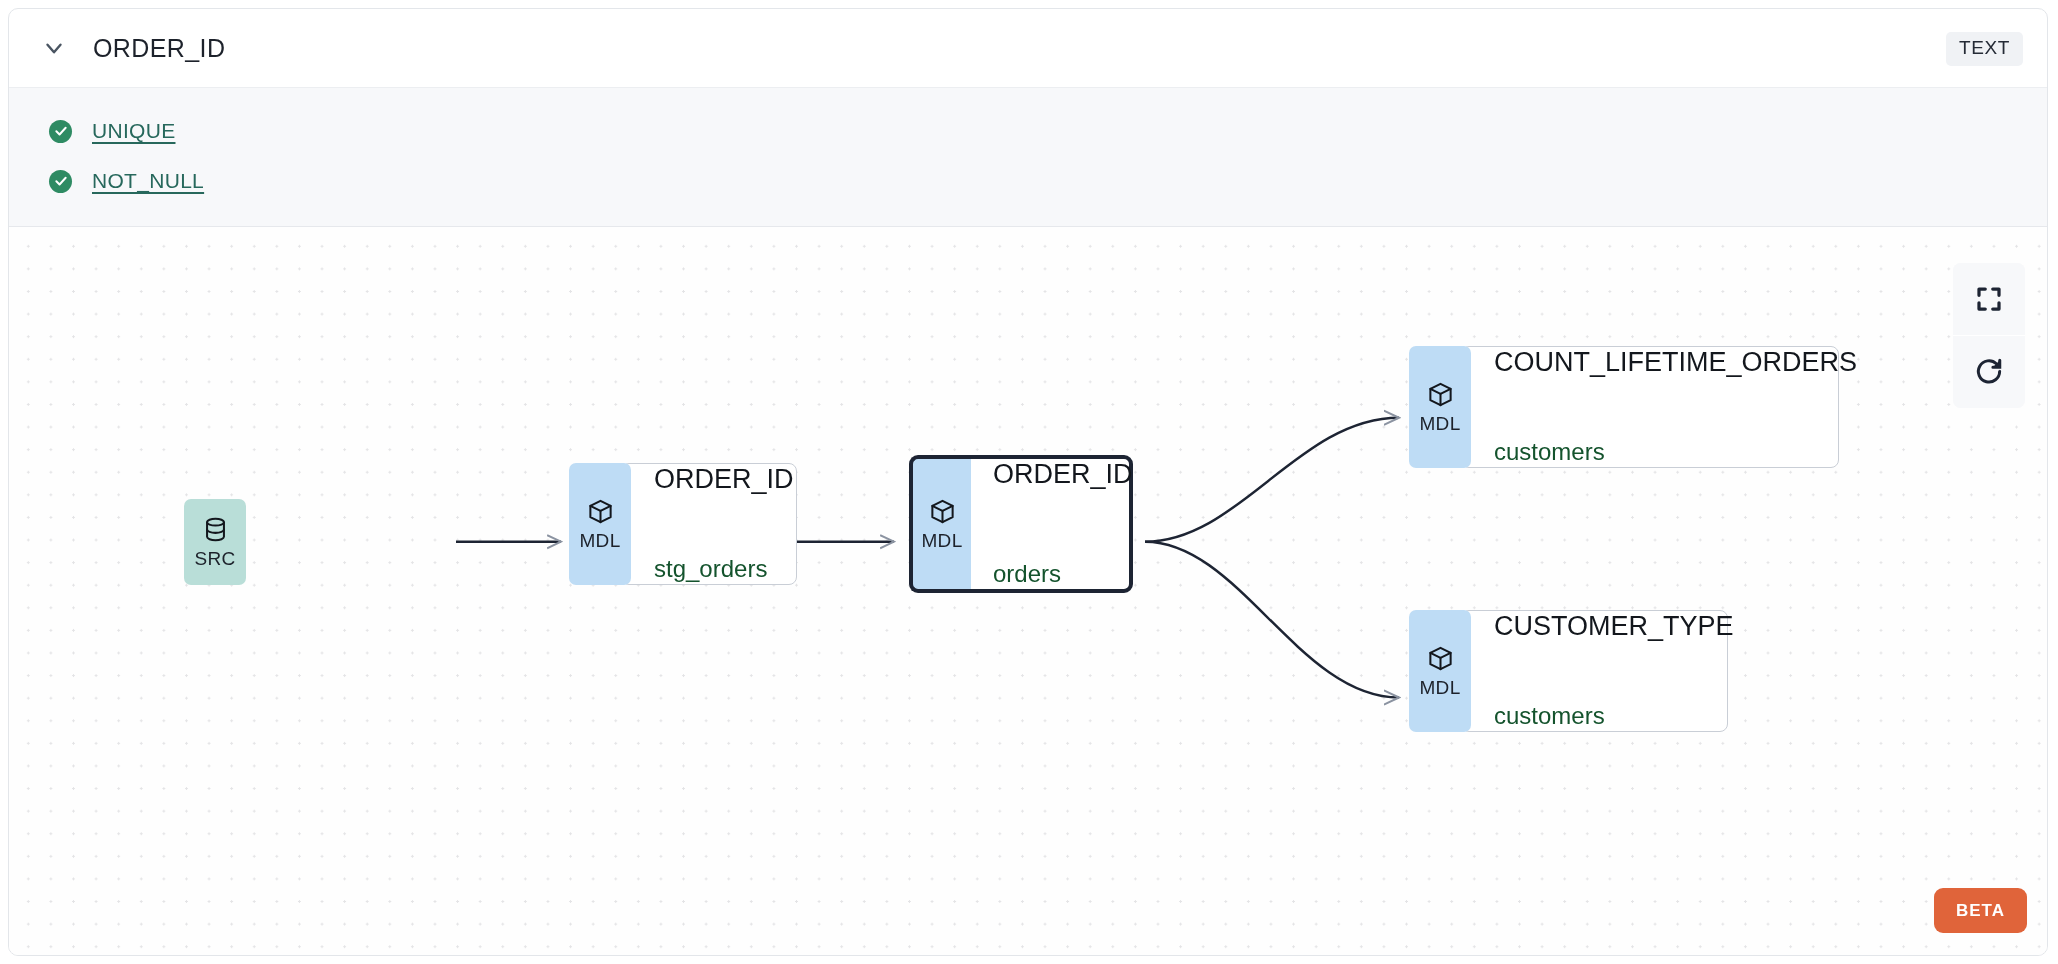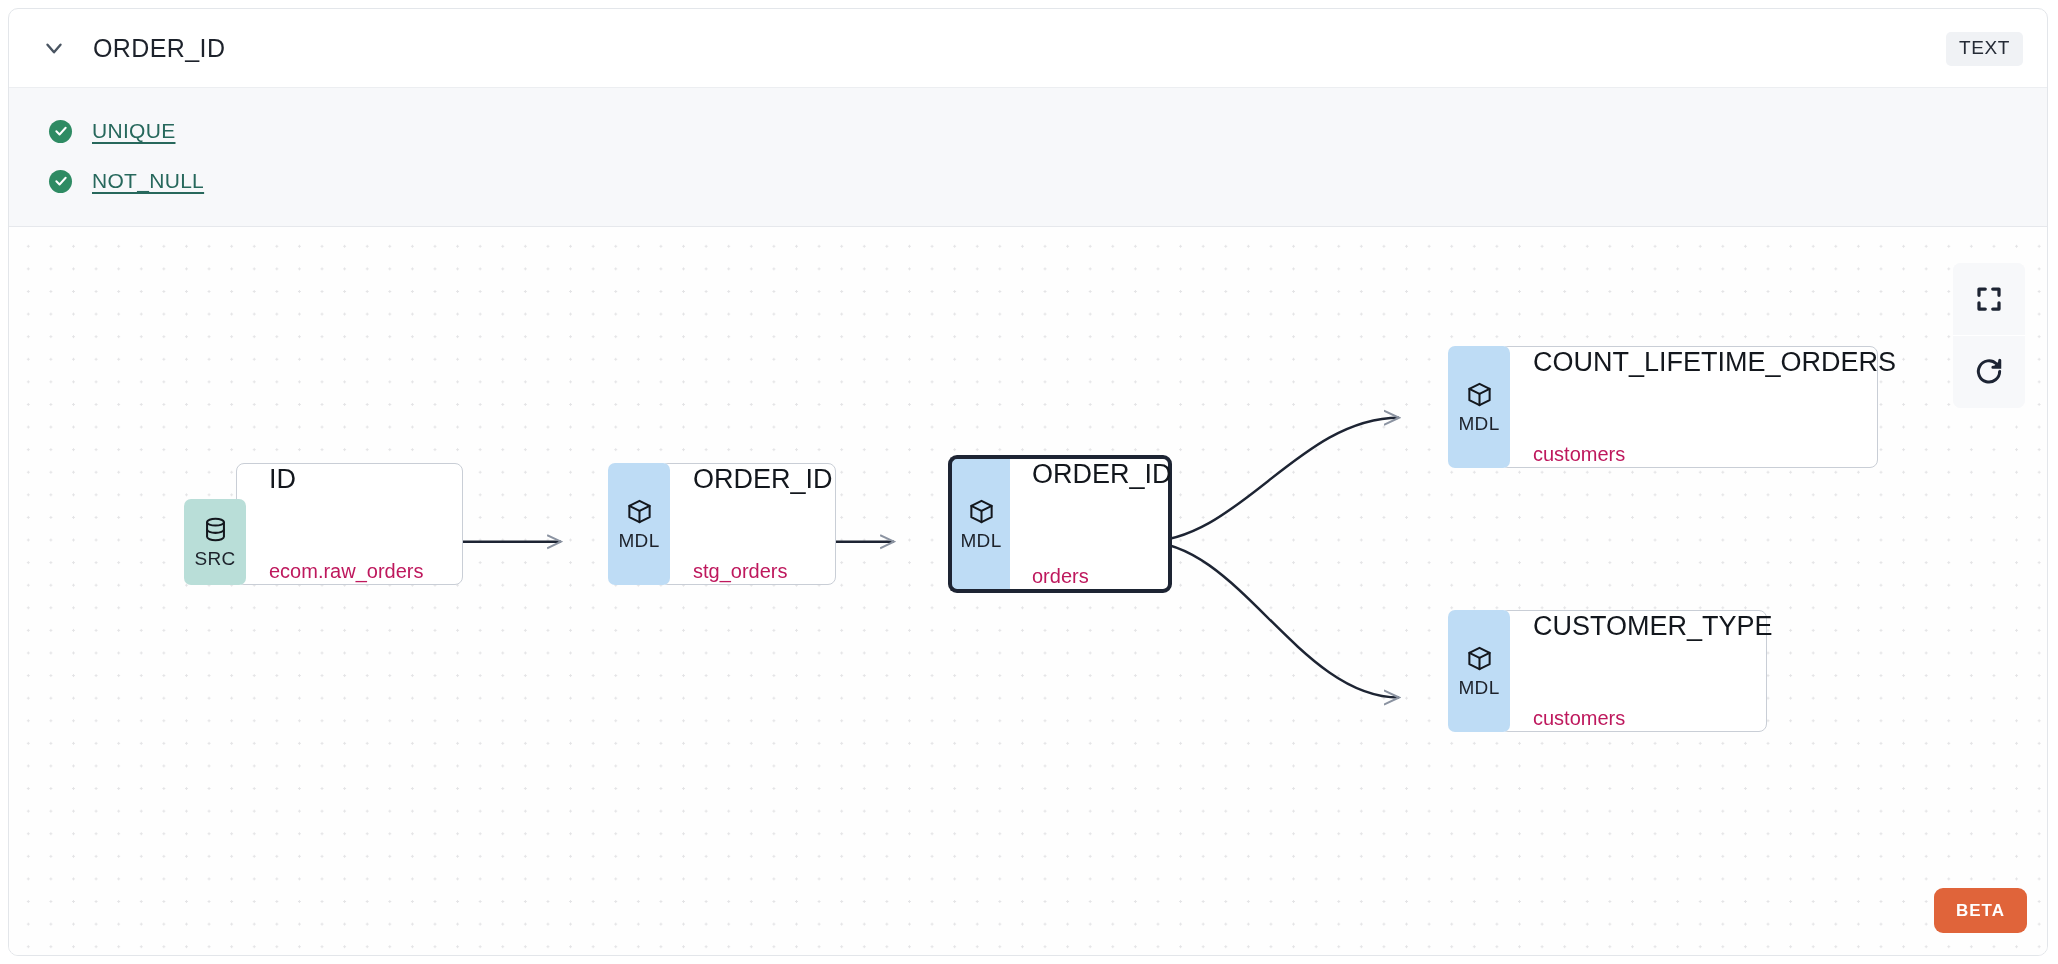--- a/index.html
+++ b/index.html
@@ -152,21 +152,21 @@
     border-radius: 7px;
     display: flex;
     flex-direction: column;
     align-items: center;
     justify-content: center;
     gap: 2px;
     z-index: 1;
     box-sizing: border-box;
   }
   .node-badge.src { background: #b9ded8; margin-top: 36px; }
-  .node-badge.mdl { background: #bedcf5; margin-left: 39px; }
+  .node-badge.mdl { background: #bedcf5; }
   .node-badge .bi { display:block; }
   .node-badge .btxt {
     font-size: 19px;
     color: #1d222b;
     letter-spacing: 0.3px;
     line-height: 1;
   }
   .node-body {
     margin-left: -10px;
     background: #ffffff;
@@ -179,22 +179,22 @@
     padding: 0 24px 0 32px;
     min-width: 0;
   }
   .node-name {
     font-size: 27px;
     color: #13171d;
     line-height: 1.15;
     white-space: nowrap;
   }
   .node-sub {
-    font-size: 20px;
-    color: #be185d;
+    font-size: 24px;
+    color: #14532d;
     line-height: 1.3;
     margin-top: 14px;
     white-space: nowrap;
   }
 
   
   .node.selected .node-badge {
     background: #bedcf5;
     border: 4px solid #1d2433;
     border-right: none;
@@ -313,24 +313,20 @@
         <div class="node-badge src">
           <span class="bi">
             <svg width="27" height="27" viewBox="0 0 24 24" fill="none" stroke="#13171d" stroke-width="1.8" stroke-linecap="round" stroke-linejoin="round">
               <ellipse cx="12" cy="5.5" rx="7.5" ry="3"></ellipse>
               <path d="M4.5 5.5v13c0 1.66 3.36 3 7.5 3s7.5-1.34 7.5-3v-13"></path>
               <path d="M4.5 12c0 1.66 3.36 3 7.5 3s7.5-1.34 7.5-3"></path>
             </svg>
           </span>
           <span class="btxt">SRC</span>
         </div>
-        <div class="node-body" style="width:227px;">
-          <div class="node-name">ID</div>
-          <div class="node-sub">ecom.raw_orders</div>
-        </div>
       </div>
 
       <div class="node" style="left:560px; top:236px; height:122px;">
         <div class="node-badge mdl">
           <span class="bi">
             <svg width="27" height="27" viewBox="0 0 24 24" fill="none" stroke="#13171d" stroke-width="1.8" stroke-linecap="round" stroke-linejoin="round">
               <path d="M12 2.5 21 7v10l-9 4.5L3 17V7z"></path>
               <path d="M3 7l9 4.5L21 7"></path>
               <path d="M12 11.5v10"></path>
             </svg>

